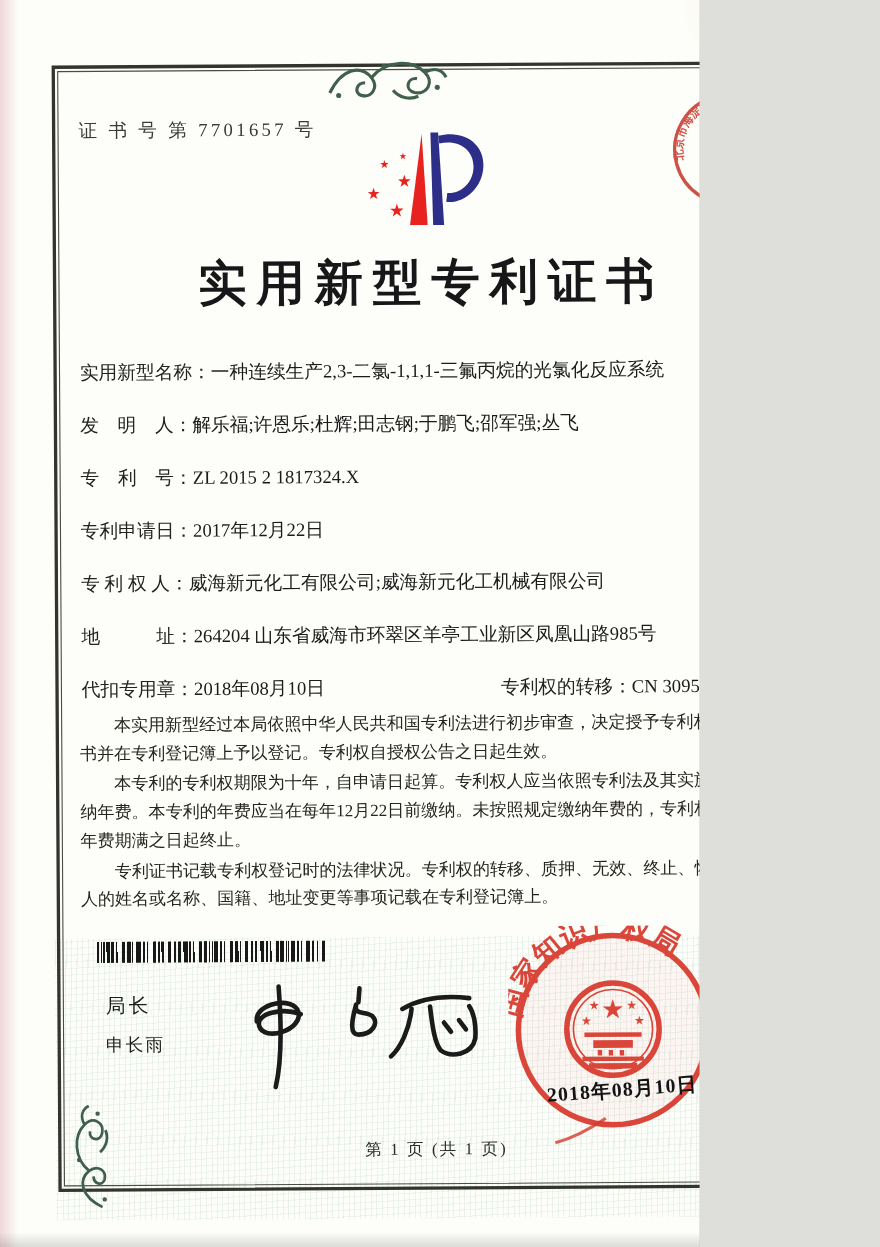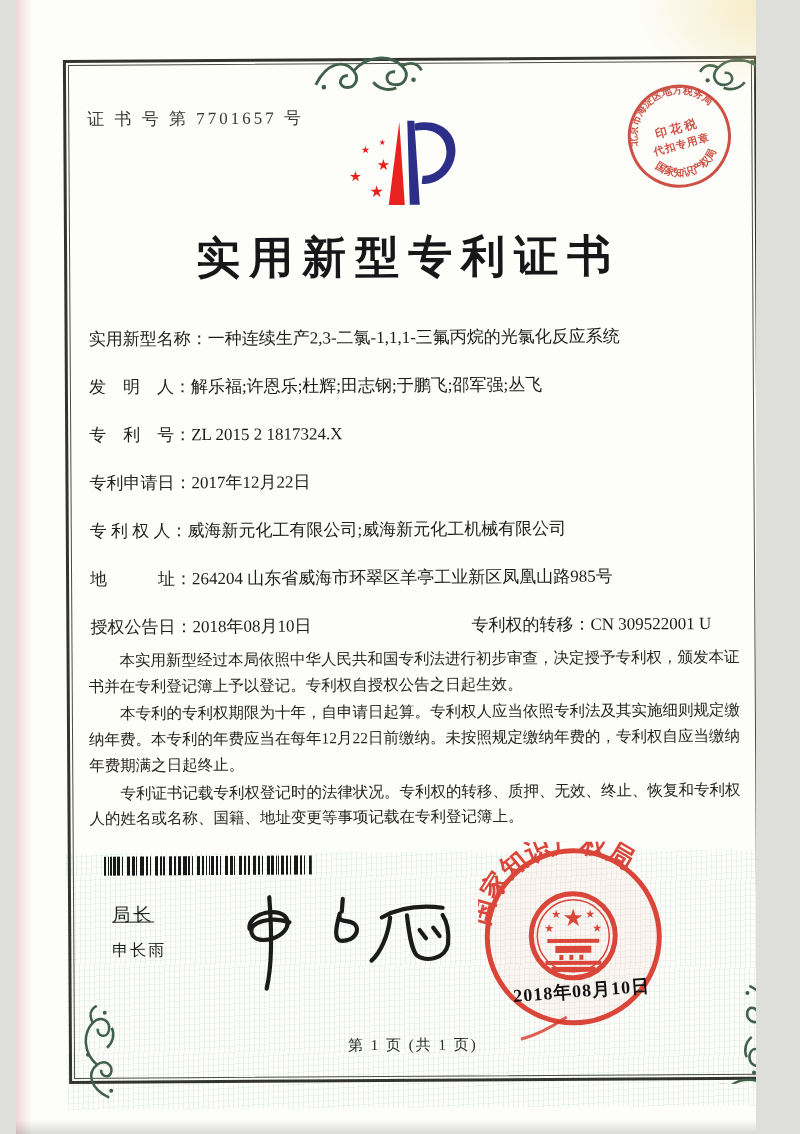--- a/index.html
+++ b/index.html
@@ -1,17 +1,17 @@
 <!DOCTYPE html>
 <html><head>
 <meta charset="utf-8">
 <style>
   html,body{margin:0;padding:0;background:#dededb;}
-  #photo{position:relative;width:740px;height:1134px;overflow:hidden;
-         background:#fde047;font-family:"Liberation Serif","DejaVu Serif",serif;margin-left:16px;}
+  #photo{position:relative;width:636px;height:1134px;overflow:hidden;
+         background:#fde047;font-family:"Liberation Serif","DejaVu Serif",serif;}
   .abs{position:absolute;}
   
   #sheet{position:absolute;inset:0;background:#fdfdf9;}
   
   #edge-left{left:0;top:0;width:16px;height:1134px;
     background:linear-gradient(90deg,#eccfd2 0%,#f4e3e3 45%,rgba(255,255,255,0) 100%);opacity:.8;}
   #edge-right{left:785px;top:0;width:5px;height:1134px;
     background:linear-gradient(90deg,rgba(120,118,112,0),#a9a59e 60%,#8f8c86);opacity:.55;}
   #tint-topright{left:620px;top:0;width:180px;height:90px;
     background:radial-gradient(ellipse at 75% 10%,rgba(240,219,150,.55),rgba(240,219,150,0) 70%);}
@@ -37,21 +37,21 @@
   .frow{position:relative;margin-bottom:24px;line-height:24px;white-space:nowrap;}
   .flabel{color:#222;text-align:center;}
   .fval{color:#1b1b1b;}
   .fpair2{position:absolute;left:381px;top:0;}
   #paras{left:72px;top:646px;width:660px;font-size:15.5px;line-height:1.66;z-index:3;color:#26251f;}
   #paras p{margin:0 0 2px 0;text-indent:2em;}
   #barcode{left:86px;top:855px;width:208px;height:19px;z-index:3;
     background-image:
       repeating-linear-gradient(90deg,#181818 0 2px,rgba(0,0,0,0) 2px 4px,#181818 4px 5px,rgba(0,0,0,0) 5px 9px,#181818 9px 12px,rgba(0,0,0,0) 12px 14px),
       repeating-linear-gradient(90deg,rgba(0,0,0,0) 0 6px,#181818 6px 8px,rgba(0,0,0,0) 8px 13px,#181818 13px 14px,rgba(0,0,0,0) 14px 23px);}
-  #signer-title{left:94px;top:901px;font-size:18px;letter-spacing:3px;z-index:3;text-decoration:underline;}
+  #signer-title{left:94px;top:901px;font-size:18px;letter-spacing:3px;z-index:3;}
   #signer-name{left:94px;top:939px;font-size:16px;letter-spacing:2px;z-index:3;}
   #signature{left:200px;top:886px;z-index:3;}
   #seal{left:460px;top:843px;z-index:4;opacity:.93;}
   #seal-date{left:470px;top:980px;width:186px;text-align:center;font-size:18px;font-weight:700;
              color:#131313;transform:rotate(-4deg);z-index:5;letter-spacing:1px;}
   #footer{left:0;top:1036px;width:788px;text-align:center;font-size:15px;letter-spacing:2px;z-index:3;color:#2c2c28;}
   .redmark{z-index:5;}
 </style>
 </head>
 <body>
@@ -126,21 +126,21 @@
       <div class="frow">
         <span class="flabel">专利申请日：</span><span class="fval">2017年12月22日</span>
       </div>
       <div class="frow">
         <span class="flabel">专 利 权 人：</span><span class="fval">威海新元化工有限公司;威海新元化工机械有限公司</span>
       </div>
       <div class="frow">
         <span class="flabel">地　　　址：</span><span class="fval">264204 山东省威海市环翠区羊亭工业新区凤凰山路985号</span>
       </div>
       <div class="frow">
-        <span class="flabel">授权公告日：</span><span class="fval">2018年08月10日</span>
+        <span class="flabel">代扣专用章：</span><span class="fval">2018年08月10日</span>
         <span class="fpair2">
           <span class="flabel">专利权的转移：</span><span class="fval">CN 309522001 U</span>
         </span>
       </div>
     </div>
 
     <div id="paras" class="abs">
       <p>本实用新型经过本局依照中华人民共和国专利法进行初步审查，决定授予专利权，颁发本证书并在专利登记簿上予以登记。专利权自授权公告之日起生效。</p>
       <p>本专利的专利权期限为十年，自申请日起算。专利权人应当依照专利法及其实施细则规定缴纳年费。本专利的年费应当在每年12月22日前缴纳。未按照规定缴纳年费的，专利权自应当缴纳年费期满之日起终止。</p>
       <p>专利证书记载专利权登记时的法律状况。专利权的转移、质押、无效、终止、恢复和专利权人的姓名或名称、国籍、地址变更等事项记载在专利登记簿上。</p>

